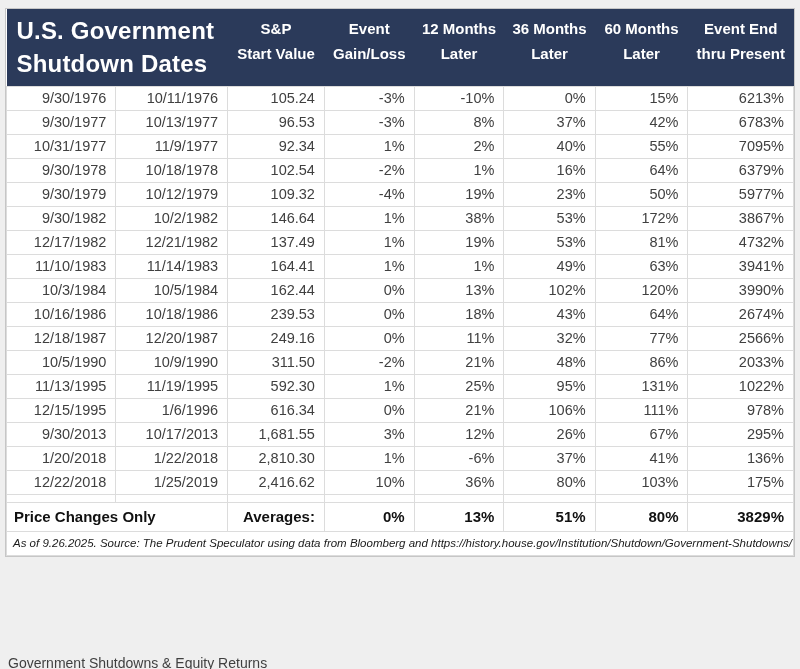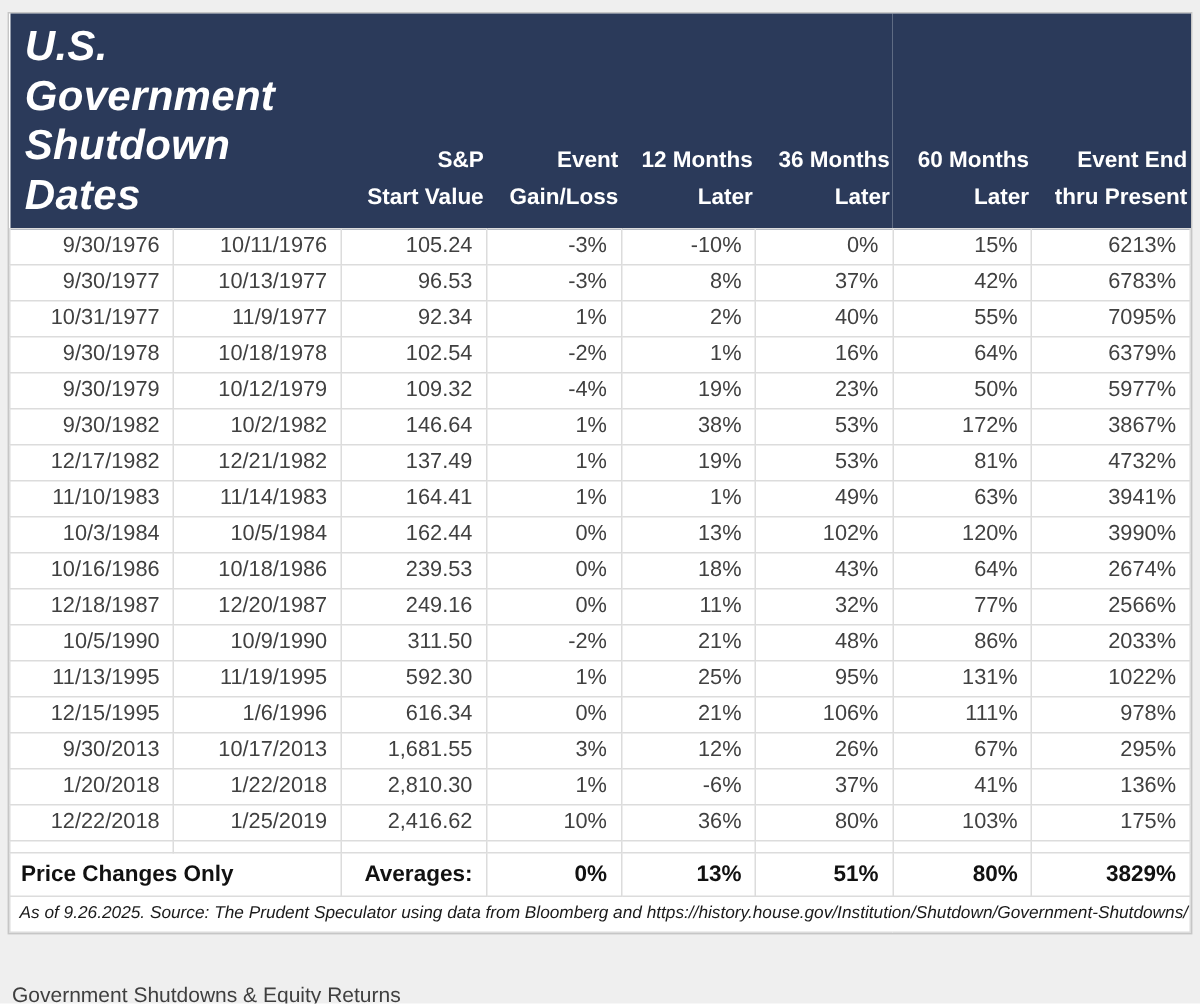--- a/index.html
+++ b/index.html
@@ -23,31 +23,30 @@
   
   thead th{
     background:#2b3a5a;
     color:#ffffff;
     font-weight:bold;
     vertical-align:bottom;
     border:none;
   }
   th.title-cell{
     text-align:left;
-    font-size:28px;
+    font-size:24px;
     line-height:33px;
     padding:5px 0 6px 10px;
     letter-spacing:0.2px;
-    font-style:italic;
   }
   th.col-head{
-    text-align:right;
+    text-align:center;
     font-size:15px;
     line-height:25px;
-    padding:4px 2px 8px 2px;
+    padding:4px 2px 20px 2px;
   }
   
   tbody td{
     font-size:14.5px;
     color:#404040;
     text-align:right;
     padding:2px 9px 2px 2px;
     border:1px solid #dcdcdc;
     height:19px;
     line-height:19px;

